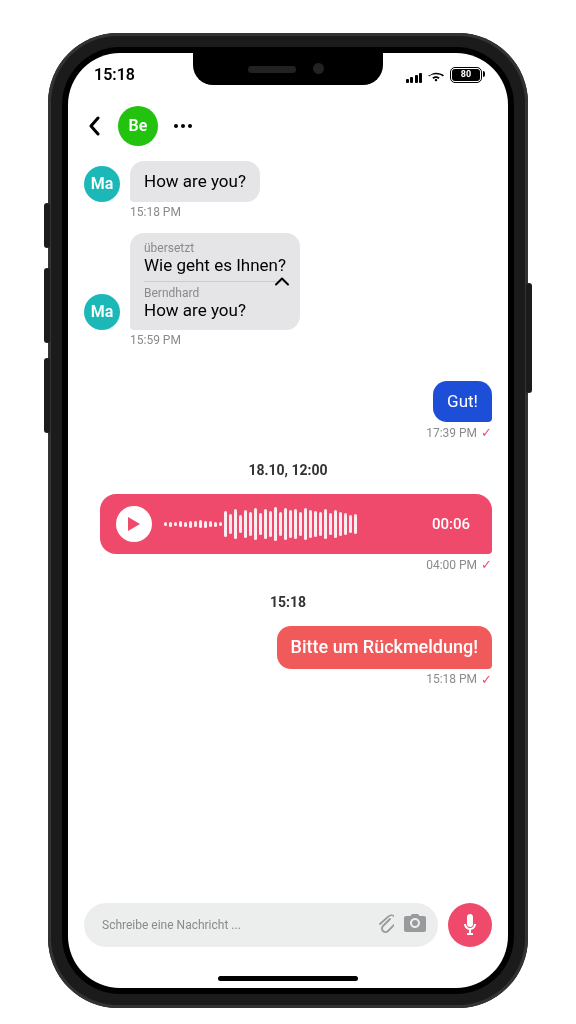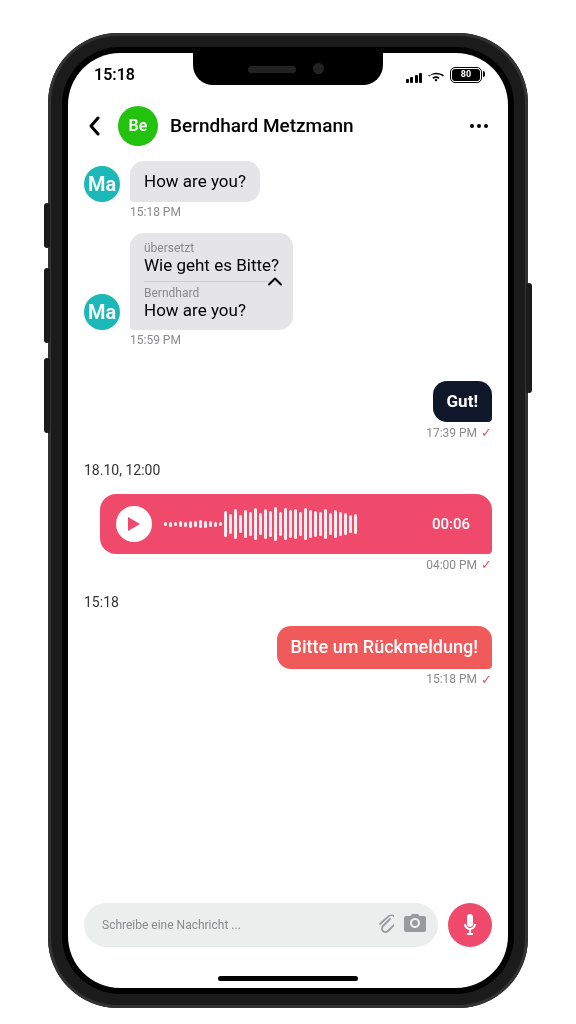--- a/index.html
+++ b/index.html
@@ -38,37 +38,37 @@
   .av-teal{background:#1cb8b8;}
   .ch-title{font-size:19px;font-weight:500;color:#000;flex:1;}
   .more-btn{width:26px;display:flex;justify-content:center;gap:3px;}
   .more-btn span{width:4px;height:4px;background:#000;border-radius:50%;}
 
   .chat-body{flex:1;overflow:hidden;padding:6px 16px 0 16px;display:flex;flex-direction:column;gap:6px;}
   .row{display:flex;flex-direction:column;}
   .row.in{align-items:flex-start;}
   .row.out{align-items:flex-end;}
   .in-wrap{display:flex;align-items:flex-end;gap:10px;}
-  .in-wrap .avatar{width:36px;height:36px;font-size:20px;}
+  .in-wrap .avatar{width:36px;height:36px;font-size:16px;}
   .bubble{border-radius:14px;padding:10px 14px;max-width:300px;font-size:17px;line-height:1.25;}
   .bub-in{background:#e5e5e7;color:#000;border-bottom-left-radius:4px;}
-  .bub-out{background:#0f172a;color:#fff;border-bottom-right-radius:4px;font-weight:700;}
+  .bub-out{background:#1d4ed8;color:#fff;border-bottom-right-radius:4px;font-weight:400;}
   .bub-out2{background:#f05a5a;color:#fff;border-bottom-right-radius:4px;font-weight:500;}
   .ts{font-size:12px;color:#8a8a8e;margin-top:3px;}
   .row.in .ts{margin-left:46px;}
   .row.out .ts{display:flex;align-items:center;gap:4px;}
   .check{color:#ef4a6b;font-size:13px;}
 
   .trans-bubble{background:#e5e5e7;border-radius:14px;border-bottom-left-radius:4px;padding:8px 14px 10px 14px;max-width:270px;position:relative;}
   .trans-label{font-size:12px;color:#8a8a8e;}
   .trans-text{font-size:17px;color:#000;margin-bottom:6px;}
   .trans-div{height:1px;background:#ccc;margin:2px 0 4px 0;}
   .trans-caret{position:absolute;right:10px;top:50%;transform:translateY(-50%);}
 
-  .date-sep{font-size:14px;color:#333;margin:16px 0 10px 0;font-weight:400;}
+  .date-sep{text-align:center;font-size:14px;color:#333;margin:16px 0 10px 0;font-weight:700;}
 
   .voice-bubble{background:#ef4a6b;border-radius:16px;border-bottom-right-radius:4px;padding:12px 16px;width:360px;display:flex;align-items:center;gap:12px;color:#fff;}
   .play-btn{width:36px;height:36px;background:#fff;border-radius:50%;display:flex;align-items:center;justify-content:center;flex:none;}
   .play-btn svg{fill:#ef4a6b;}
   .wave{flex:1;display:flex;align-items:center;gap:2px;height:36px;}
   .wave span{width:3px;background:rgba(255,255,255,0.9);border-radius:2px;}
   .vtime{font-size:15px;font-weight:500;width:44px;text-align:left;line-height:1.1;}
 
   .input-bar{flex:none;height:78px;padding:10px 16px 24px 16px;display:flex;align-items:center;gap:10px;}
   .input-field{flex:1;height:44px;background:#eceded;border-radius:22px;display:flex;align-items:center;padding:0 12px 0 18px;gap:10px;}
@@ -115,21 +115,20 @@
 
         <div class="chat-header">
           <div class="back-btn">
             <svg width="14" height="20" viewBox="0 0 14 20">
                 <path fill="none" stroke="#000" stroke-width="3" stroke-linecap="round" stroke-linejoin="round" d="M10 2 3 10l7 8"></path>
               </svg>
           </div>
           <div class="avatar av-green">
               <span>Be</span>
             </div>
-          <div class="ch-title">Berndhard Metzmann</div>
           <div class="more-btn">
               <span></span>
               <span></span>
               <span></span>
             </div>
         </div>
 
         <div class="chat-body">
 
           <div class="row in">
@@ -142,21 +141,21 @@
             <div class="ts">15:18 PM</div>
           </div>
 
           <div class="row in" style="margin-top:8px;">
             <div class="in-wrap">
               <div class="avatar av-teal">
                   <span>Ma</span>
                 </div>
               <div class="trans-bubble">
                 <div class="trans-label">übersetzt</div>
-                <div class="trans-text">Wie geht es Bitte?</div>
+                <div class="trans-text">Wie geht es Ihnen?</div>
                 <div class="trans-div"></div>
                 <div class="trans-label">Berndhard</div>
                 <div class="trans-text" style="margin-bottom:0">How are you?</div>
                 <div class="trans-caret">
                   <svg width="16" height="10" viewBox="0 0 16 10">
                       <path fill="none" stroke="#000" stroke-width="2" stroke-linecap="round" stroke-linejoin="round" d="M2 8l6-6 6 6"></path>
                     </svg>
                 </div>
               </div>
             </div>

